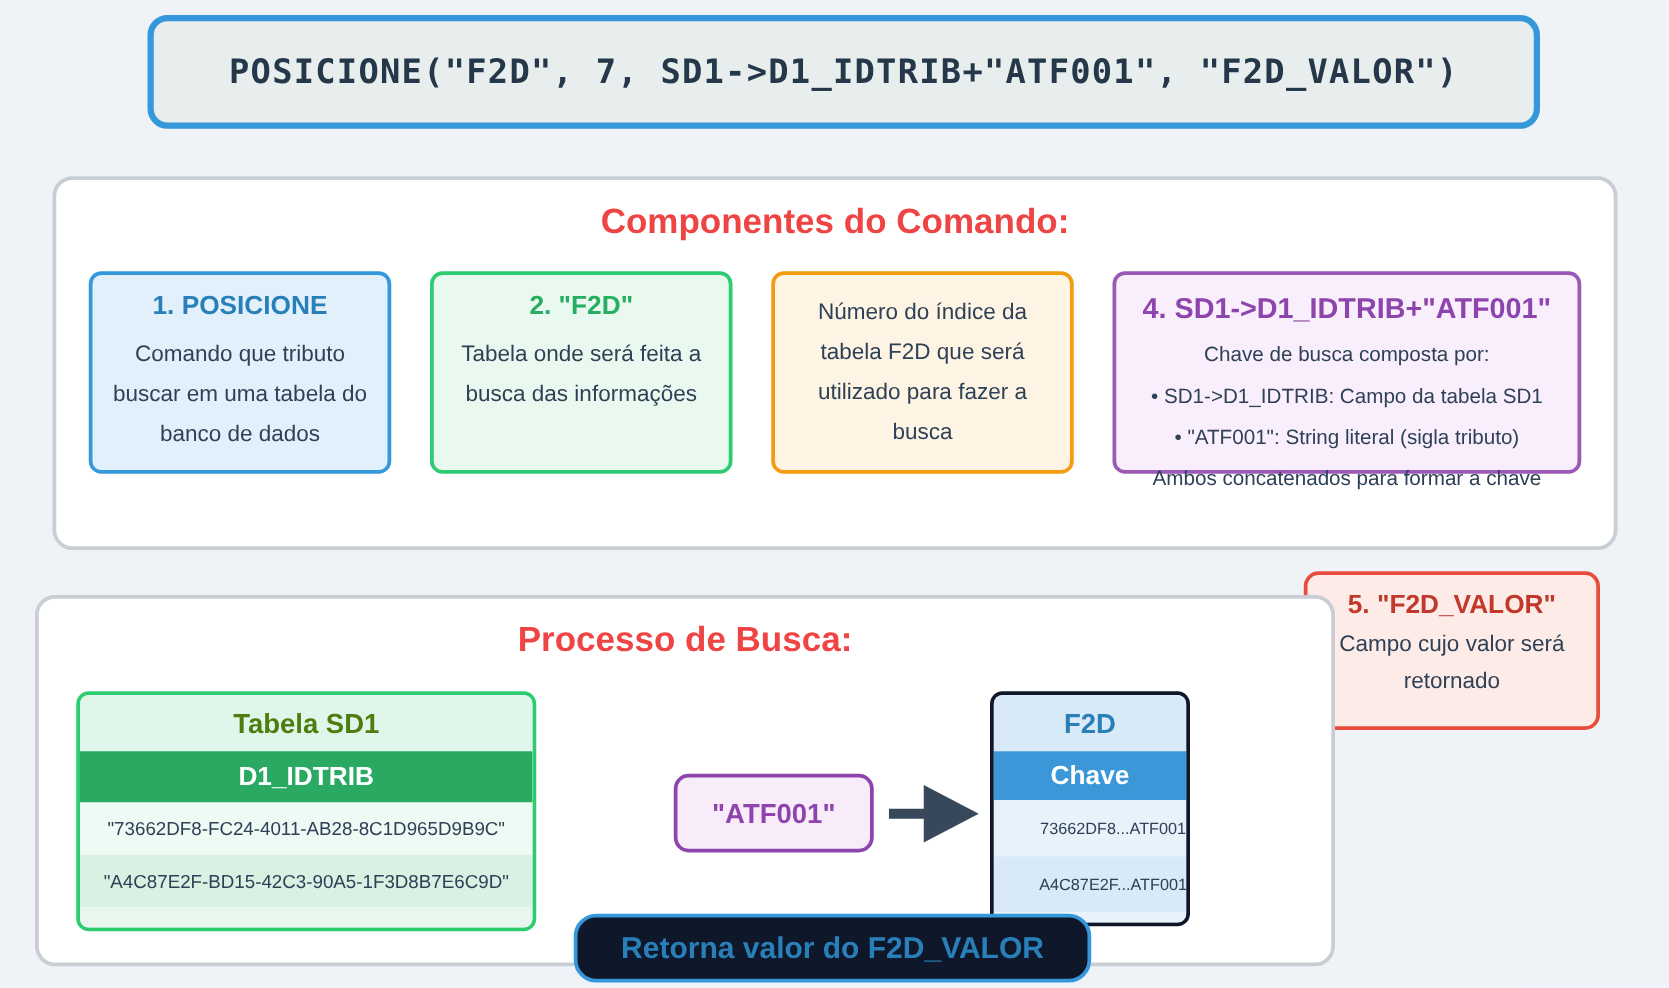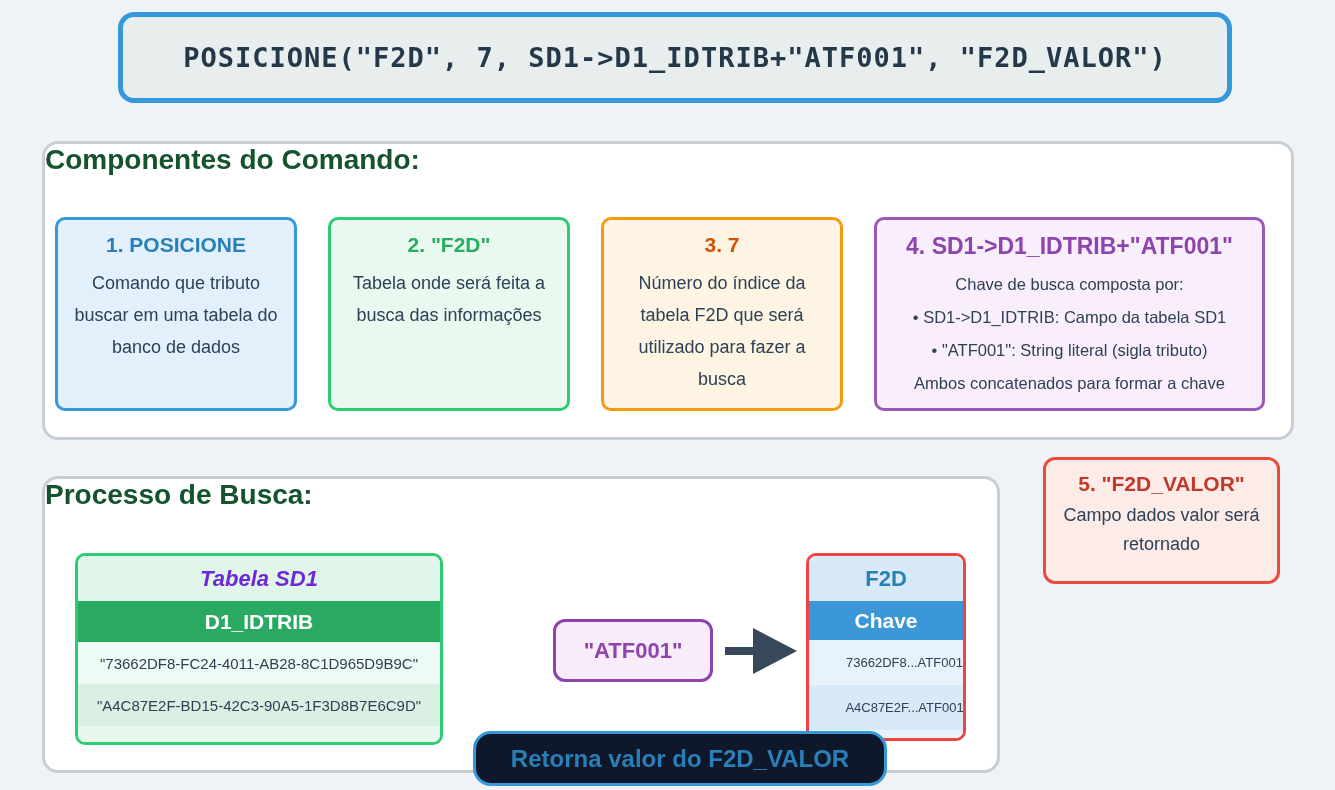--- a/index.html
+++ b/index.html
@@ -19,29 +19,29 @@
     font-family:"DejaVu Sans Mono", monospace; font-weight:bold;
     font-size:27px; letter-spacing:1px; color:#24384a; white-space:nowrap;
   }
 
   
   .panel {
     position:absolute; background:#ffffff;
     border:3px solid #c9ced4; border-radius:16px; box-sizing:border-box;
   }
   .panel h2 {
-    margin:0; text-align:left;
-    font-size:28px; font-weight:bold; color:#14532d;
+    margin:0; padding-top:17px; text-align:center;
+    font-size:28px; font-weight:bold; color:#ef4444;
   }
   .components-panel { left:42px; top:141px; width:1252px; height:299px; }
-  .process-panel    { left:42px; top:476px; width:958px;  height:297px; }
+  .process-panel    { left:28px; top:476px; width:1040px;  height:297px; }
 
   
   .cards-row {
-    position:absolute; left:10px; right:26px; top:73px; height:194px;
+    position:absolute; left:26px; right:26px; top:73px; height:162px;
     display:flex; gap:31px;
   }
   .card {
     border-radius:10px; box-sizing:border-box; text-align:center;
     padding:13px 10px;
   }
   .card-title { font-weight:bold; font-size:21px; margin-bottom:10px; }
   .card-body  { font-size:18px; line-height:1.78; color:#2f4156; }
 
   .card-blue   { width:242px; background:#e2f0fb; border:3px solid #3498db; }
@@ -69,28 +69,28 @@
     box-sizing:border-box; text-align:center;
   }
   .t-title, .t-header, .t-row {
     display:flex; align-items:center; justify-content:center;
   }
   .t-title  { font-weight:bold; font-size:22px; }
   .t-header { font-weight:bold; font-size:21px; color:#ffffff; }
   .t-row    { color:#2f4156; }
 
   .sd1-table { left:30px; top:74px; width:368px; border:3px solid #2ecc71; }
-  .sd1-table .t-title  { height:45px; background:#e1f6ea; color:#6d28d9;font-style:italic; }
+  .sd1-table .t-title  { height:45px; background:#e1f6ea; color:#4d7c0f; }
   .sd1-table .t-header { height:41px; background:#29a961; }
   .sd1-table .t-row    { height:42px; font-size:15px; }
   .sd1-table .row-a    { background:#eefaf4; }
   .sd1-table .row-b    { background:#d9f0e3; }
   .sd1-table .t-footer { height:16px; background:#e7f7ee; }
 
-  .f2d-table { left:761px; top:74px; width:160px; border:3px solid #ef4444; }
+  .f2d-table { left:761px; top:74px; width:160px; border:3px solid #0f172a; }
   .f2d-table .t-title  { height:45px; background:#d8e9f7; color:#2980b9; }
   .f2d-table .t-header { height:39px; background:#3b97d7; }
   .f2d-table .t-row    { height:45px; font-size:13px;padding-left:37px; }
   .f2d-table .row-a    { background:#e8f2fb; }
   .f2d-table .row-b    { background:#d8e9f7; }
   .f2d-table .t-footer { height:8px; background:#e8f2fb; }
 
   
   .key-chip {
     position:absolute; left:508px; top:140px; width:160px; height:63px;
@@ -125,40 +125,39 @@
         <div class="card-title">1. POSICIONE</div>
         <div class="card-body">Comando que tributo buscar em uma tabela do banco de dados</div>
       </div>
 
       <div class="card card-green">
         <div class="card-title">2. "F2D"</div>
         <div class="card-body">Tabela onde será feita a busca das informações</div>
       </div>
 
       <div class="card card-orange">
-        <div class="card-title">3. 7</div>
         <div class="card-body">Número do índice da tabela F2D que será utilizado para fazer a busca</div>
       </div>
 
       <div class="card card-purple">
         <div class="card-title">4. SD1-&gt;D1_IDTRIB+"ATF001"</div>
         <div class="card-body">
           <div>Chave de busca composta por:</div>
           <div>• SD1-&gt;D1_IDTRIB: Campo da tabela SD1</div>
           <div>• "ATF001": String literal (sigla tributo)</div>
           <div>Ambos concatenados para formar a chave</div>
         </div>
       </div>
 
     </div>
   </section>
 
   <div class="return-card card">
     <div class="card-title">5. "F2D_VALOR"</div>
-    <div class="card-body">Campo dados valor será retornado</div>
+    <div class="card-body">Campo cujo valor será retornado</div>
   </div>
 
   <section class="panel process-panel">
     <h2>Processo de Busca:</h2>
 
     <div class="mini-table sd1-table">
       <div class="t-title">Tabela SD1</div>
       <div class="t-header">D1_IDTRIB</div>
       <div class="t-row row-a">"73662DF8-FC24-4011-AB28-8C1D965D9B9C"</div>
       <div class="t-row row-b">"A4C87E2F-BD15-42C3-90A5-1F3D8B7E6C9D"</div>

